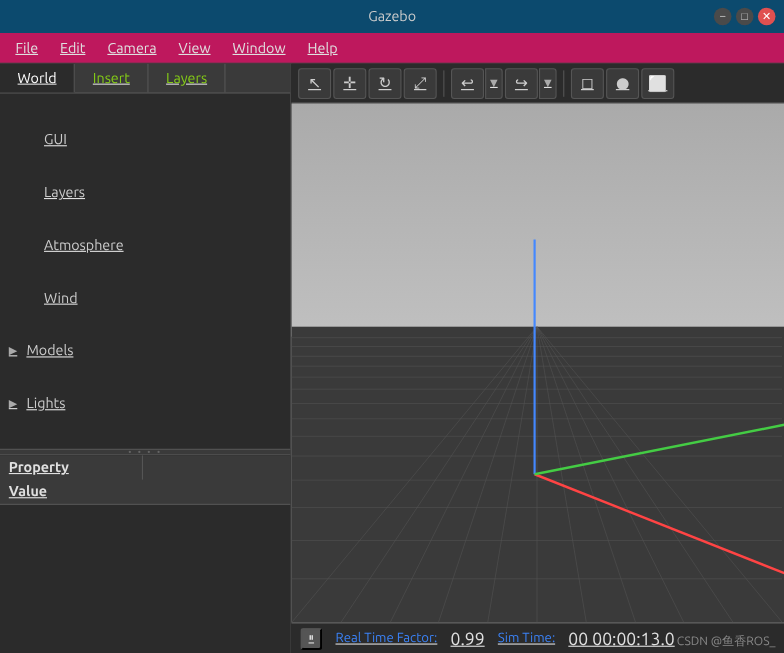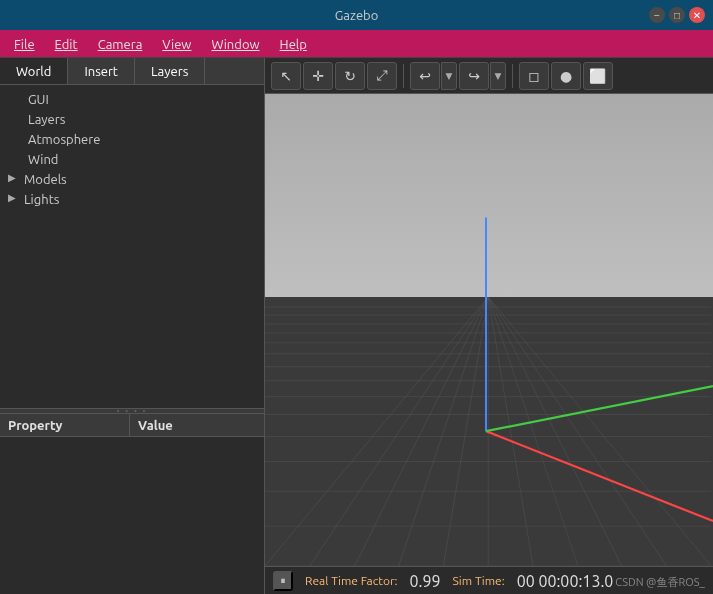--- a/index.html
+++ b/index.html
@@ -58,20 +58,21 @@
       color: #e0e0e0;
       font-size: 13px;
       border-radius: 3px;
       text-decoration: underline;
     }
 
     
     #main-layout {
       display: flex;
       height: calc(594px - 30px - 28px);
+      text-decoration: underline;
     }
 
     
     #left-panel {
       width: 265px;
       background: #2b2b2b;
       display: flex;
       flex-direction: column;
       border-right: 1px solid #555;
     }
@@ -79,41 +80,43 @@
     
     #tabs {
       display: flex;
       background: #3a3a3a;
       border-bottom: 1px solid #555;
     }
     .tab {
       padding: 6px 16px;
       cursor: pointer;
       font-size: 13px;
-      color: #ffffff;
+      color: #84cc16;
       border-right: 1px solid #555;
     }
     .tab.active {
       background: #2b2b2b;
       color: #fff;
     }
 
     
     #tree-panel {
       flex: 1;
       overflow-y: auto;
       padding: 4px 0;
     }
     .tree-item {
-      padding: 3px 8px 3px 12px;
+      padding: 3px 8px 3px 24px;
       cursor: pointer;
       font-size: 13px;
       color: #cccccc;
       display: flex;
+      align-items: center;
       gap: 4px;
+      margin-top: 28px;
     }
     .tree-item.expandable { padding-left: 8px; }
     .tree-arrow {
       display: inline-block;
       width: 12px;
       font-size: 10px;
       color: #aaa;
     }
 
     
@@ -135,20 +138,21 @@
 
     
     #property-panel {
       height: 180px;
       background: #2b2b2b;
     }
     #property-header {
       display: flex;
       background: #3a3a3a;
       border-bottom: 1px solid #555;
+      flex-direction: column;
     }
     .prop-col {
       padding: 4px 8px;
       font-size: 13px;
       font-weight: bold;
       color: #e0e0e0;
     }
     .prop-col.property { width: 130px; border-right: 1px solid #555; }
 
     
@@ -245,21 +249,21 @@
       border-radius: 3px;
       cursor: pointer;
       display: flex;
       align-items: center;
       justify-content: center;
       color: #e0e0e0;
       font-size: 10px;
     }
     .status-text {
       font-size: 12px;
-      color: #fdba74;
+      color: #3b82f6;
     }
     .status-value {
       font-size: 16px;
       color: #e0e0e0;
     }
 
     
     #watermark {
       position: absolute;
       bottom: 4px;

